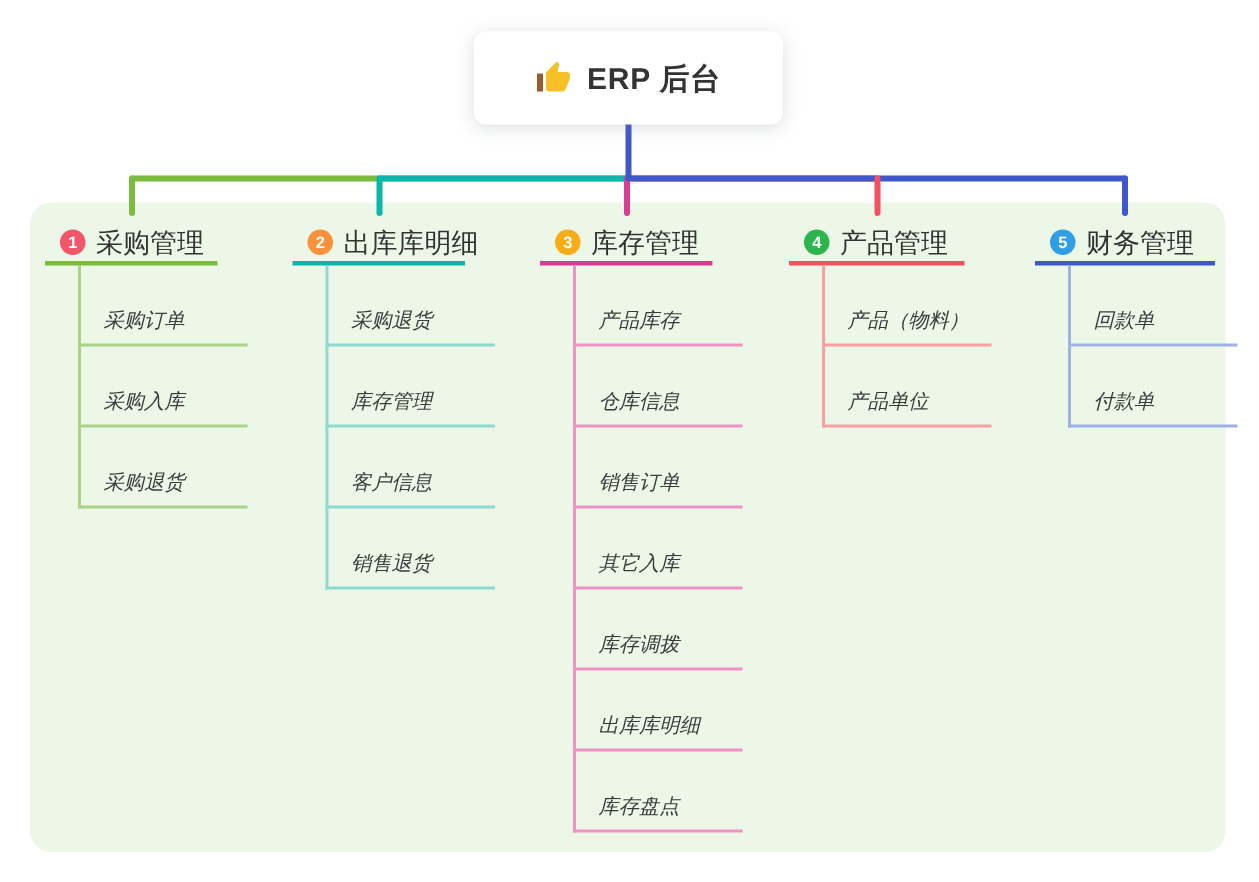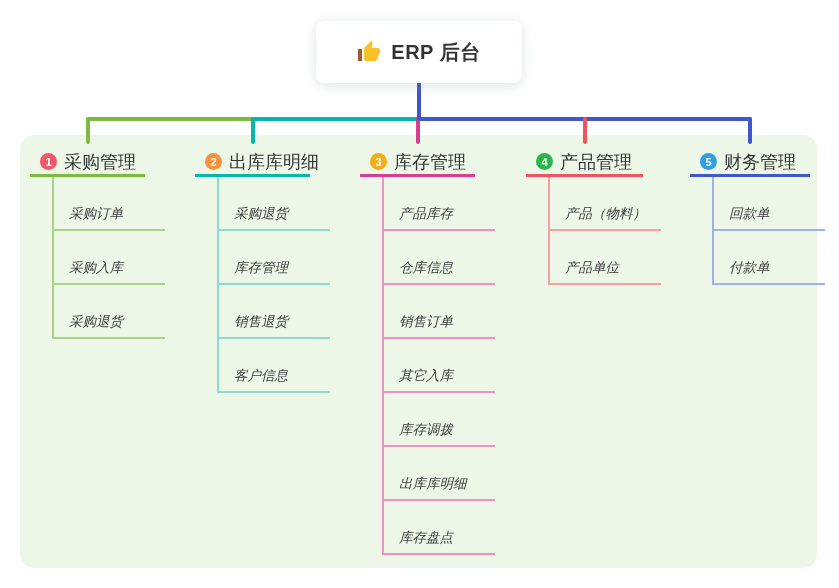--- a/index.html
+++ b/index.html
@@ -81,22 +81,22 @@
   </div>
 
   <div class="branch" style="left: 195px; width: 115px; --line: #0ab6a9; --child-line: #8ed9d0; --badge: #f7913c;">
     <div class="branch-title">
       <span class="badge">2</span>
       <span class="label">出库库明细</span>
     </div>
     <div class="children">
       <div class="node">采购退货</div>
       <div class="node">库存管理</div>
+      <div class="node">客户信息</div>
       <div class="node">销售退货</div>
-      <div class="node">客户信息</div>
     </div>
   </div>
 
   <div class="branch" style="left: 360px; width: 115px; --line: #d83c93; --child-line: #f092c5; --badge: #f6ad17;">
     <div class="branch-title">
       <span class="badge">3</span>
       <span class="label">库存管理</span>
     </div>
     <div class="children">
       <div class="node">产品库存</div>

